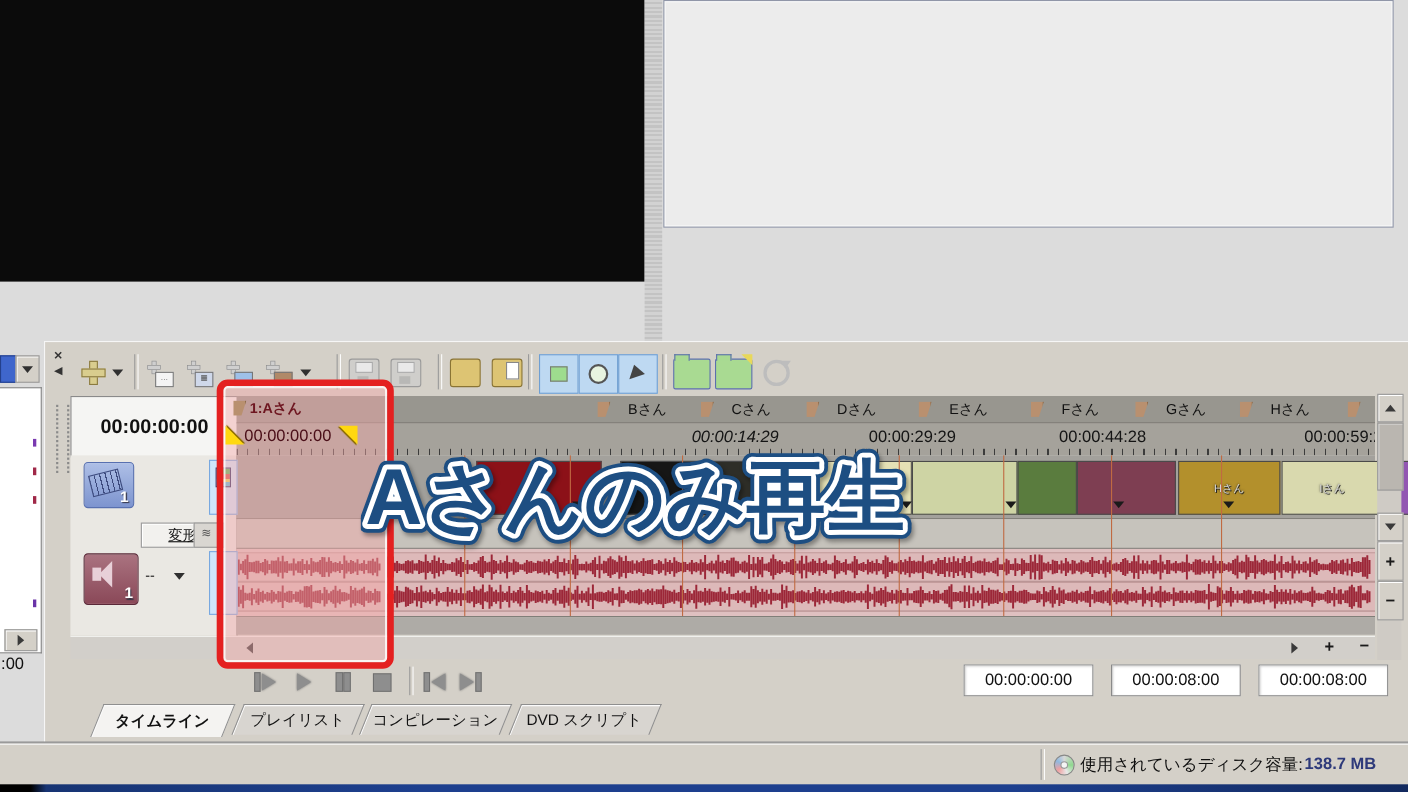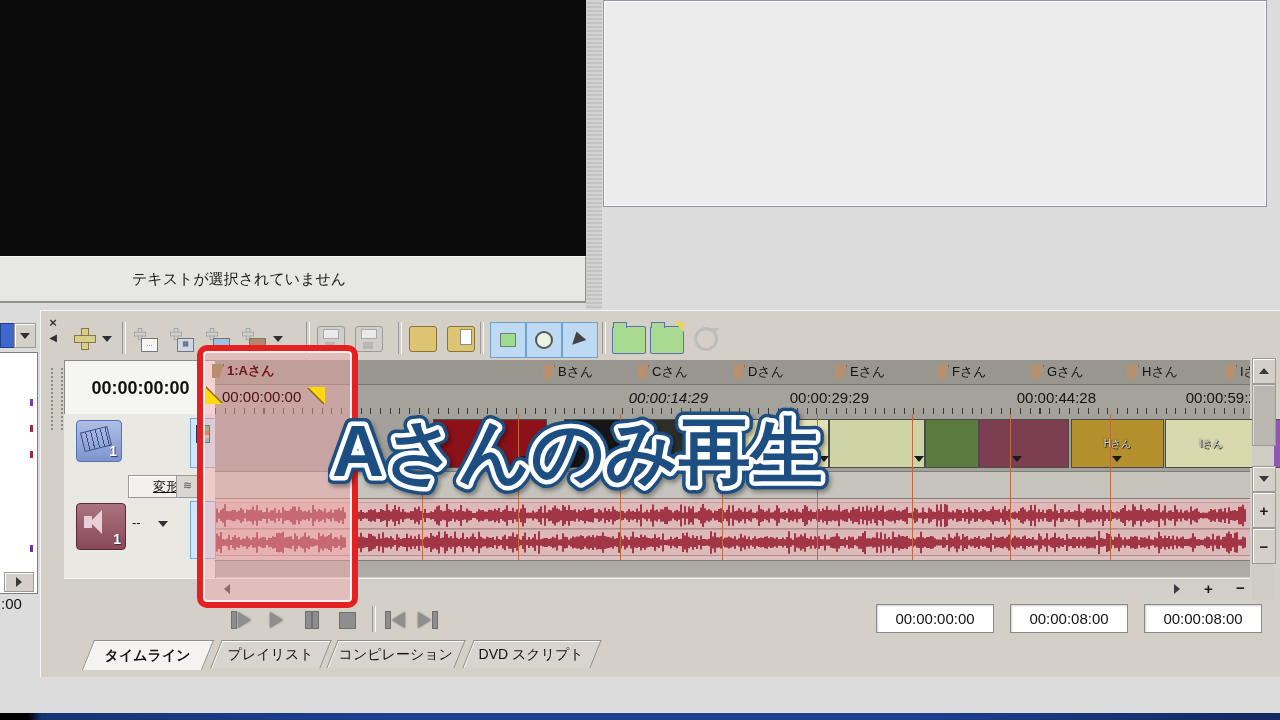--- a/index.html
+++ b/index.html
@@ -38,21 +38,21 @@
   .folder{position:absolute;top:326px;width:32px;height:26px;background:#a9da92;border:1px solid #5c6fae;border-radius:2px;}
   .folder::before{content:"";position:absolute;left:0;top:-5px;width:12px;height:5px;background:#a9da92;border:1px solid #5c6fae;border-bottom:none;}
   .folder.new::after{content:"";position:absolute;right:-1px;top:-5px;width:0;height:0;border-top:10px solid #e8d85a;border-left:10px solid transparent;}
   .refresh{position:absolute;top:327px;width:18px;height:18px;border:3px solid #bdbdbd;border-radius:50%;}
   .refresh::after{content:"";position:absolute;right:-4px;top:-2px;border-top:7px solid #bdbdbd;border-left:5px solid transparent;border-right:5px solid transparent;}
 
   
   .chap-row{left:215px;top:360px;width:1035px;height:24px;background:#98968f;border-bottom:1px solid #77756f;overflow:hidden;}
   .ruler-row{left:215px;top:385px;width:1035px;height:29px;background:#a5a29b;overflow:hidden;}
   .ruler-row::after{content:"";position:absolute;left:0;bottom:0;width:100%;height:6px;background:repeating-linear-gradient(90deg,#3c3c3c 0 1px,transparent 1px 9.7px);}
-  .chflag{position:absolute;top:2px;height:20px;display:flex;align-items:center;gap:3px;font-size:13px;color:#111;white-space:nowrap;}
+  .chflag{position:absolute;top:2px;height:20px;display:flex;align-items:center;gap:16px;font-size:13px;color:#111;white-space:nowrap;}
   .flagicon{width:11px;height:14px;background:#b9906f;border-right:1px solid #7a5a3a;clip-path:polygon(0 0,100% 0,62% 100%,0 100%);}
   .rmark{position:absolute;top:4px;width:110px;text-align:right;font-size:15px;color:#141414;white-space:nowrap;}
   .bigtime{left:64px;top:360px;width:151px;height:54px;background:#f5f5f3;border:1px solid #8a8a8a;display:flex;align-items:center;justify-content:center;font-size:18px;font-weight:bold;color:#111;}
 
   
   .leftcol{left:64px;top:414px;width:151px;height:164px;background:#eae8e3;border-right:1px solid #807e78;}
   .vid-row{left:215px;top:414px;width:1035px;height:57px;background:#a3a19c;border-bottom:1px solid #807e78;}
   .tr-row{left:215px;top:472px;width:1035px;height:26px;background:#c6c3bc;border-bottom:1px solid #807e78;}
   .aud-row{left:215px;top:499px;width:1035px;height:61px;background:#dfc0c0;border-bottom:1px solid #807e78;}
   .gap-row{left:215px;top:561px;width:1035px;height:16px;background:#aeaba6;}
@@ -125,23 +125,20 @@
   
   .overlay-svg{left:328px;top:394px;z-index:60;filter:drop-shadow(2px 3px 2px rgba(0,0,0,0.35));}
   .overlay-svg text{font-family:"Liberation Sans",sans-serif;font-weight:bold;font-size:72px;}
 </style>
 </head>
 <body>
 
 <div id="app">
 
   <div class="abs panel-tl"></div>
-  <div class="abs caption-bar">
-    <span>テキストが選択されていません</span>
-  </div>
 
   <div class="abs vdivider"></div>
   <div class="abs panel-tr"></div>
 
   <div class="abs tl-panel"></div>
   <div class="abs tl-grip-x">×</div>
   <div class="abs tl-grip-l">◀</div>
   <div class="abs tl-dots"></div>
 
   <div class="tb" style="left:70px;width:30px;">
@@ -234,21 +231,21 @@
       </div>
       <div class="chflag" style="left: 1010px;">
         <i class="flagicon"></i>
         <span>Iさん</span>
       </div>
     </div>
   <div class="abs ruler-row">
 
   <div class="rmark" style="left: 383px; font-style: italic;"><span>00:00:14:29</span></div>
       <div class="rmark" style="left: 544px;"><span>00:00:29:29</span></div>
-      <div class="rmark" style="left: 771px;"><span>00:00:44:28</span></div>
+      <div class="rmark" style="left: 717px;"><span>00:00:44:28</span></div>
       <div class="rmark" style="left: 940px;"><span>00:00:59:28</span></div>
     </div>
 
   <div class="abs leftcol"></div>
   <div class="abs vid-row">
 
   <div class="clip" style="left: 218px; width: 112px; background: rgb(140, 17, 24);">
         <span class="clip-label"></span>
       </div>
       <div class="clip" style="left: 349px; width: 83px; background: rgb(22, 22, 22);">
@@ -384,20 +381,26 @@
         <span class="tab-label">プレイリスト</span>
       </div>
       <div class="tab" style="left: 292px; width: 126px;">
         <span class="tab-label">コンピレーション</span>
       </div>
       <div class="tab" style="left: 428px; width: 126px;">
         <span class="tab-label">DVD スクリプト</span>
       </div>
     </div>
 
+  <div class="abs statusbar">
+    <div class="st-sep"></div>
+    <div class="cd"></div>
+    <div class="st-label">使用されているディスク容量:</div>
+    <div class="st-value">138.7 MB</div>
+  </div>
   <div class="abs bottomstrip"></div>
 
   <div class="abs combo-blue"></div>
   <div class="abs combo-btn">
       <div class="ddv"></div>
     </div>
   <div class="abs listbox">
     <div class="dash" style="left:30px;top:46px;background:#7a3ab0;"></div>
     <div class="dash" style="left:30px;top:72px;background:#a02848;"></div>
     <div class="dash" style="left:30px;top:98px;background:#a02848;"></div>

